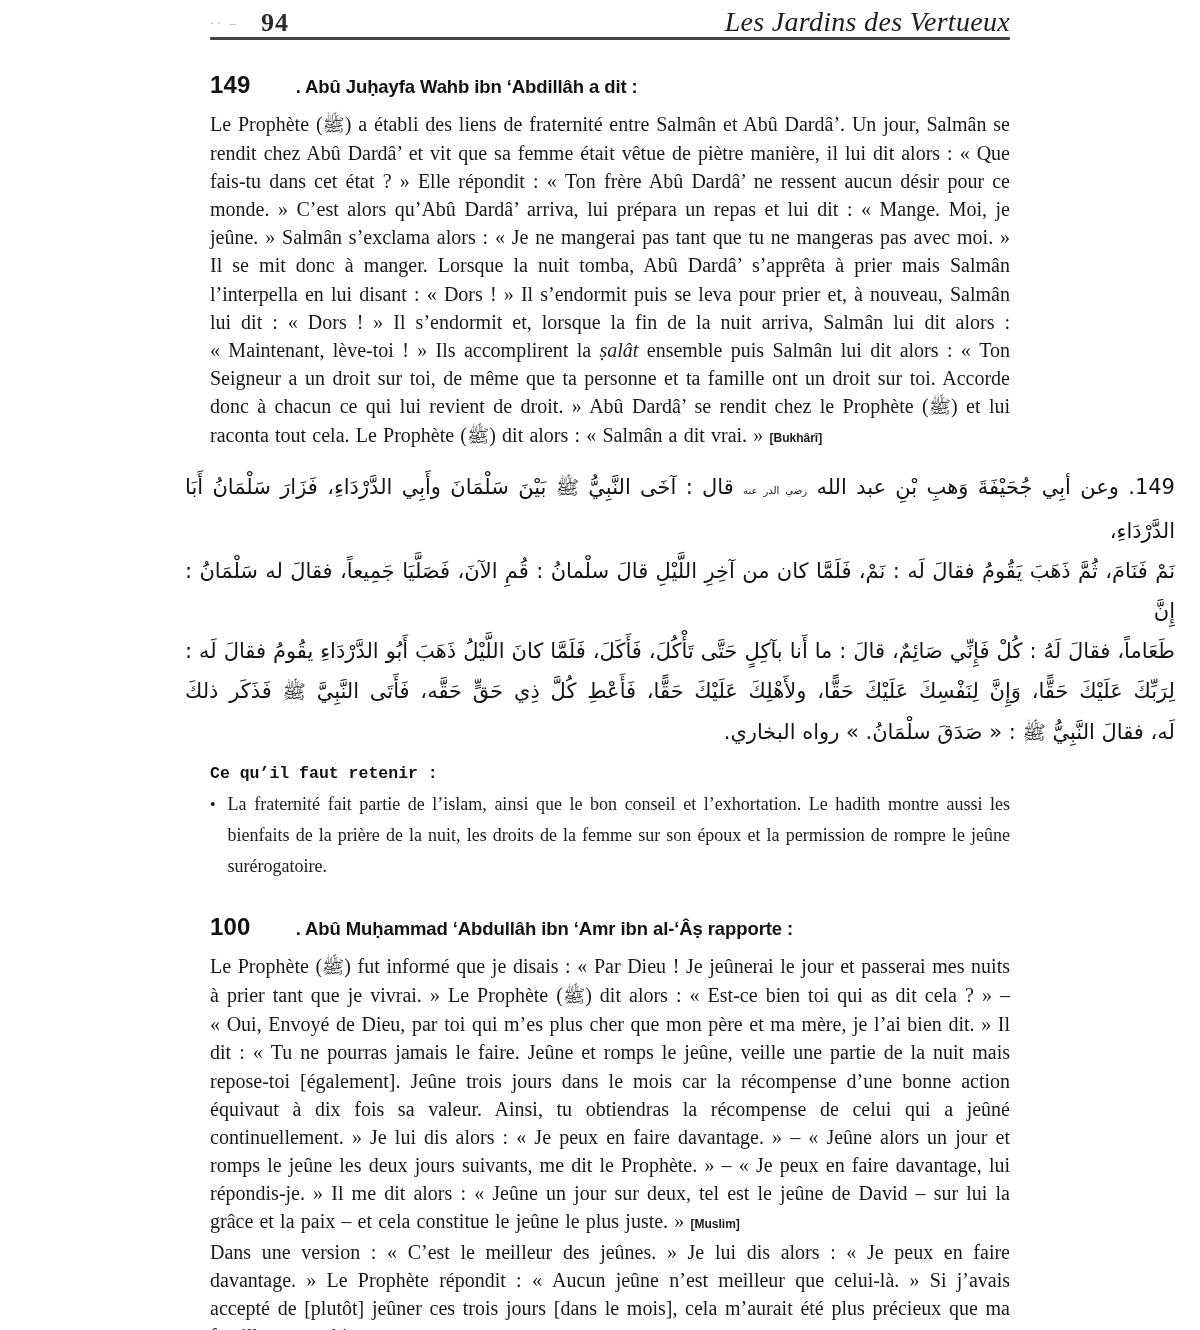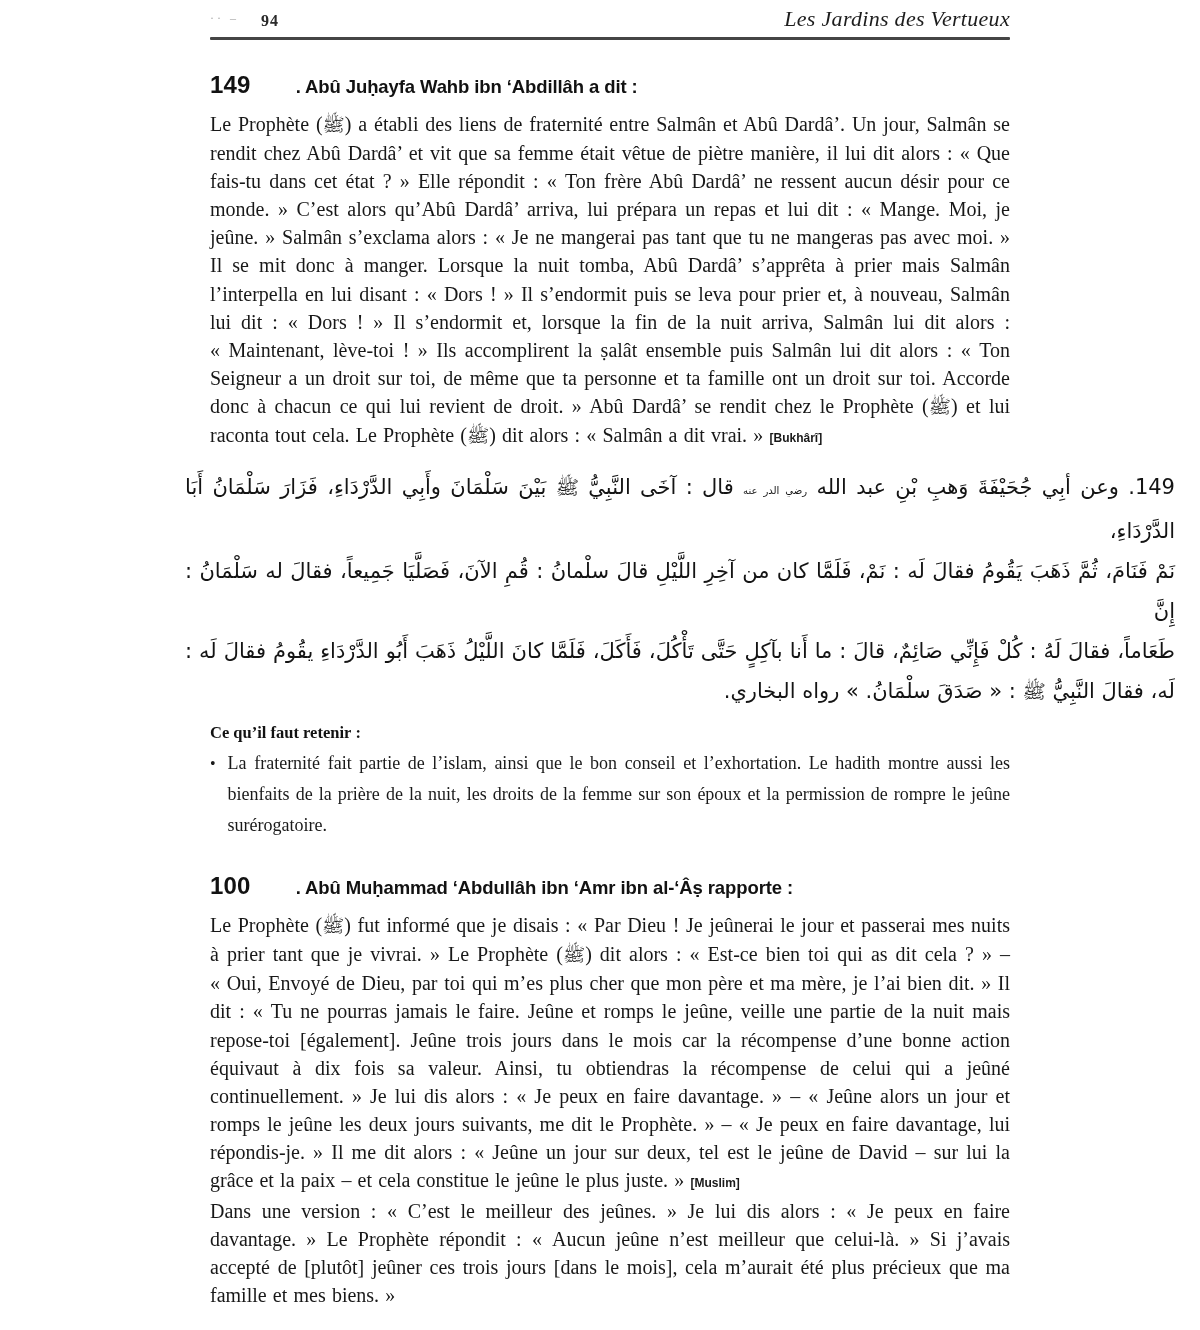--- a/index.html
+++ b/index.html
@@ -22,29 +22,29 @@
     height: 26px;
   }
   .page-num-wrap { display: flex; align-items: baseline; gap: 10px; }
   .artifact {
     color: #a9a9a9;
     font-size: 12px;
     letter-spacing: 3px;
     transform: translateY(-4px);
   }
   .page-num {
-    font-size: 16px;
+    font-size: 26px;
     font-weight: 600;
     letter-spacing: 1px;
     color: #2a2a2a;
     padding-left: 12px;
   }
   .book-title {
     font-style: italic;
-    font-size: 22px;
+    font-size: 28px;
     color: #1d1d1d;
     letter-spacing: 0.3px;
   }
   .rule {
     margin-top: 5px;
     height: 3px;
     background: #2b2b2b;
     opacity: 0.88;
     border-radius: 1px;
   }
@@ -59,21 +59,21 @@
   .hnum { font-size: 24px; font-weight: 800; letter-spacing: 0.2px; }
   .hnarr { font-size: 18.5px; font-weight: 700; letter-spacing: -0.1px; padding-left: 45px; }
   .body-fr {
     margin: 11px 0 0 0;
     font-size: 20px;
     line-height: 28.1px;
     text-align: justify;
     word-spacing: 0.06em;
     color: #181818;
   }
-  .seg-i { }
+  .seg-i { font-style: italic; }
   .seg-src {
     font-family: "Liberation Sans", "DejaVu Sans", sans-serif;
     font-size: 12px;
     font-weight: 700;
     letter-spacing: 0;
     word-spacing: 0;
   }
   .seg-stamp { font-family: "DejaVu Sans", sans-serif; font-size: 0.92em; }
   .seg-hon { font-size: 0.48em; }
   
@@ -88,21 +88,21 @@
   .ar-line {
     line-height: 40px;
     text-align: justify;
     text-align-last: justify;
     white-space: normal;
   }
   .ar-line.ar-last { text-align-last: right; }
   
   .lessons { margin-top: 9px; }
   .lessons-heading {
-    font-family: Liberation Serif, serif;
+    font-family: Liberation Mono, monospace;
     font-size: 16.5px;
     font-weight: 700;
     color: #121212;
     line-height: 24px;
   }
   .lesson-item {
     display: flex;
     gap: 12px;
     margin-top: 3px;
     font-size: 18px;
@@ -134,20 +134,21 @@
 
     <section>
       <h2 class="hadith-heading"><span class="hnum">149</span><span class="hnarr">. Abû Juḥayfa Wahb ibn ‘Abdillâh a dit&nbsp;:</span></h2>
 
       <p class="body-fr"><span>Le Prophète (</span><span class="seg-stamp">ﷺ</span><span>) a établi des liens de fraternité entre Salmân et Abû Dardâ’. Un jour, Salmân se rendit chez Abû Dardâ’ et vit que sa femme était vêtue de piètre manière, il lui dit alors&nbsp;: «&nbsp;Que fais-tu dans cet état&nbsp;?&nbsp;» Elle répondit&nbsp;: «&nbsp;Ton frère Abû Dardâ’ ne ressent aucun désir pour ce monde.&nbsp;» C’est alors qu’Abû Dardâ’ arriva, lui prépara un repas et lui dit&nbsp;: «&nbsp;Mange. Moi, je jeûne.&nbsp;» Salmân s’exclama alors&nbsp;: «&nbsp;Je ne mangerai pas tant que tu ne mangeras pas avec moi.&nbsp;» Il se mit donc à manger. Lorsque la nuit tomba, Abû Dardâ’ s’apprêta à prier mais Salmân l’interpella en lui disant&nbsp;: «&nbsp;Dors&nbsp;!&nbsp;» Il s’endormit puis se leva pour prier et, à nouveau, Salmân lui dit&nbsp;: «&nbsp;Dors&nbsp;!&nbsp;» Il s’endormit et, lorsque la fin de la nuit arriva, Salmân lui dit alors&nbsp;: «&nbsp;Maintenant, lève-toi&nbsp;!&nbsp;» Ils accomplirent la </span><span class="seg-i">ṣalât</span><span> ensemble puis Salmân lui dit alors&nbsp;: «&nbsp;Ton Seigneur a un droit sur toi, de même que ta personne et ta famille ont un droit sur toi. Accorde donc à chacun ce qui lui revient de droit.&nbsp;» Abû Dardâ’ se rendit chez le Prophète (</span><span class="seg-stamp">ﷺ</span><span>) et lui raconta tout cela. Le Prophète (</span><span class="seg-stamp">ﷺ</span><span>) dit alors&nbsp;: «&nbsp;Salmân a dit vrai.&nbsp;» </span><span class="seg-src">[Bukhârî]</span></p>
 
       <div class="arabic-block" dir="rtl">
         <div class="ar-line"><span>149. وعن أبِي جُحَيْفَةَ وَهبِ بْنِ عبد الله </span><span class="seg-hon">رضي الدر عنه</span><span> قال&nbsp;: آخَى النَّبِيُّ </span><span class="seg-stamp">ﷺ</span><span> بَيْنَ سَلْمَانَ وأَبِي الدَّرْدَاءِ، فَزَارَ سَلْمَانُ أَبَا الدَّرْدَاءِ،</span></div>
         <div class="ar-line"><span>نَمْ فَنَامَ، ثُمَّ ذَهَبَ يَقُومُ فقالَ لَه&nbsp;: نَمْ، فَلَمَّا كان من آخِرِ اللَّيْلِ قالَ سلْمانُ&nbsp;: قُمِ الآنَ، فَصَلَّيَا جَمِيعاً، فقالَ له سَلْمَانُ&nbsp;: إِنَّ</span></div>
         <div class="ar-line"><span>طَعَاماً، فقالَ لَهُ&nbsp;: كُلْ فَإِنِّي صَائِمٌ، قالَ&nbsp;: ما أَنا بآكِلٍ حَتَّى تَأْكُلَ، فَأَكَلَ، فَلَمَّا كانَ اللَّيْلُ ذَهَبَ أَبُو الدَّرْدَاءِ يقُومُ فقالَ لَه&nbsp;:</span></div>
+        <div class="ar-line"><span>لِرَبِّكَ عَلَيْكَ حَقًّا، وَإِنَّ لِنَفْسِكَ عَلَيْكَ حَقًّا، ولأَهْلِكَ عَلَيْكَ حَقًّا، فَأَعْطِ كُلَّ ذِي حَقٍّ حَقَّه، فَأَتَى النَّبِيَّ </span><span class="seg-stamp">ﷺ</span><span> فَذَكَر ذلكَ</span></div>
         <div class="ar-line ar-last"><span>لَه، فقالَ النَّبِيُّ </span><span class="seg-stamp">ﷺ</span><span>&nbsp;: «&nbsp;صَدَقَ سلْمَانُ.&nbsp;» رواه البخاري.</span></div>
       </div>
 
       <div class="lessons">
         <div class="lessons-heading">Ce qu’il faut retenir&nbsp;:</div>
         <div class="lesson-item">
           <span class="bullet">•</span>
           <span class="lesson-text">La fraternité fait partie de l’islam, ainsi que le bon conseil et l’exhortation. Le hadith montre aussi les bienfaits de la prière de la nuit, les droits de la femme sur son époux et la permission de rompre le jeûne surérogatoire.</span>
         </div>
       </div>

